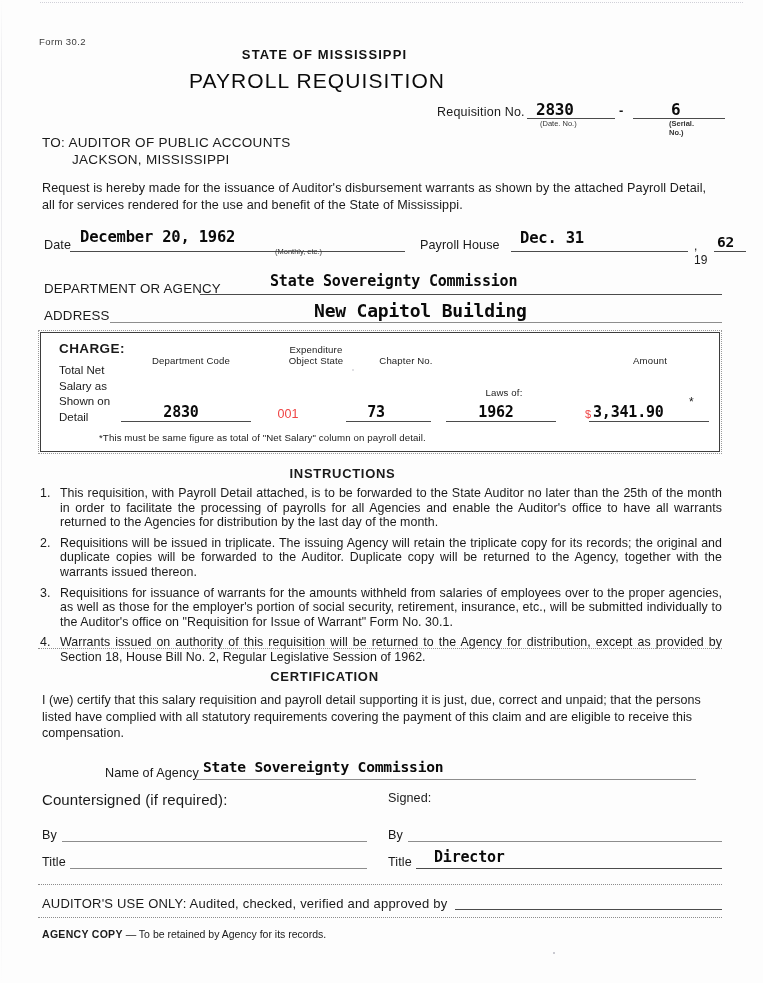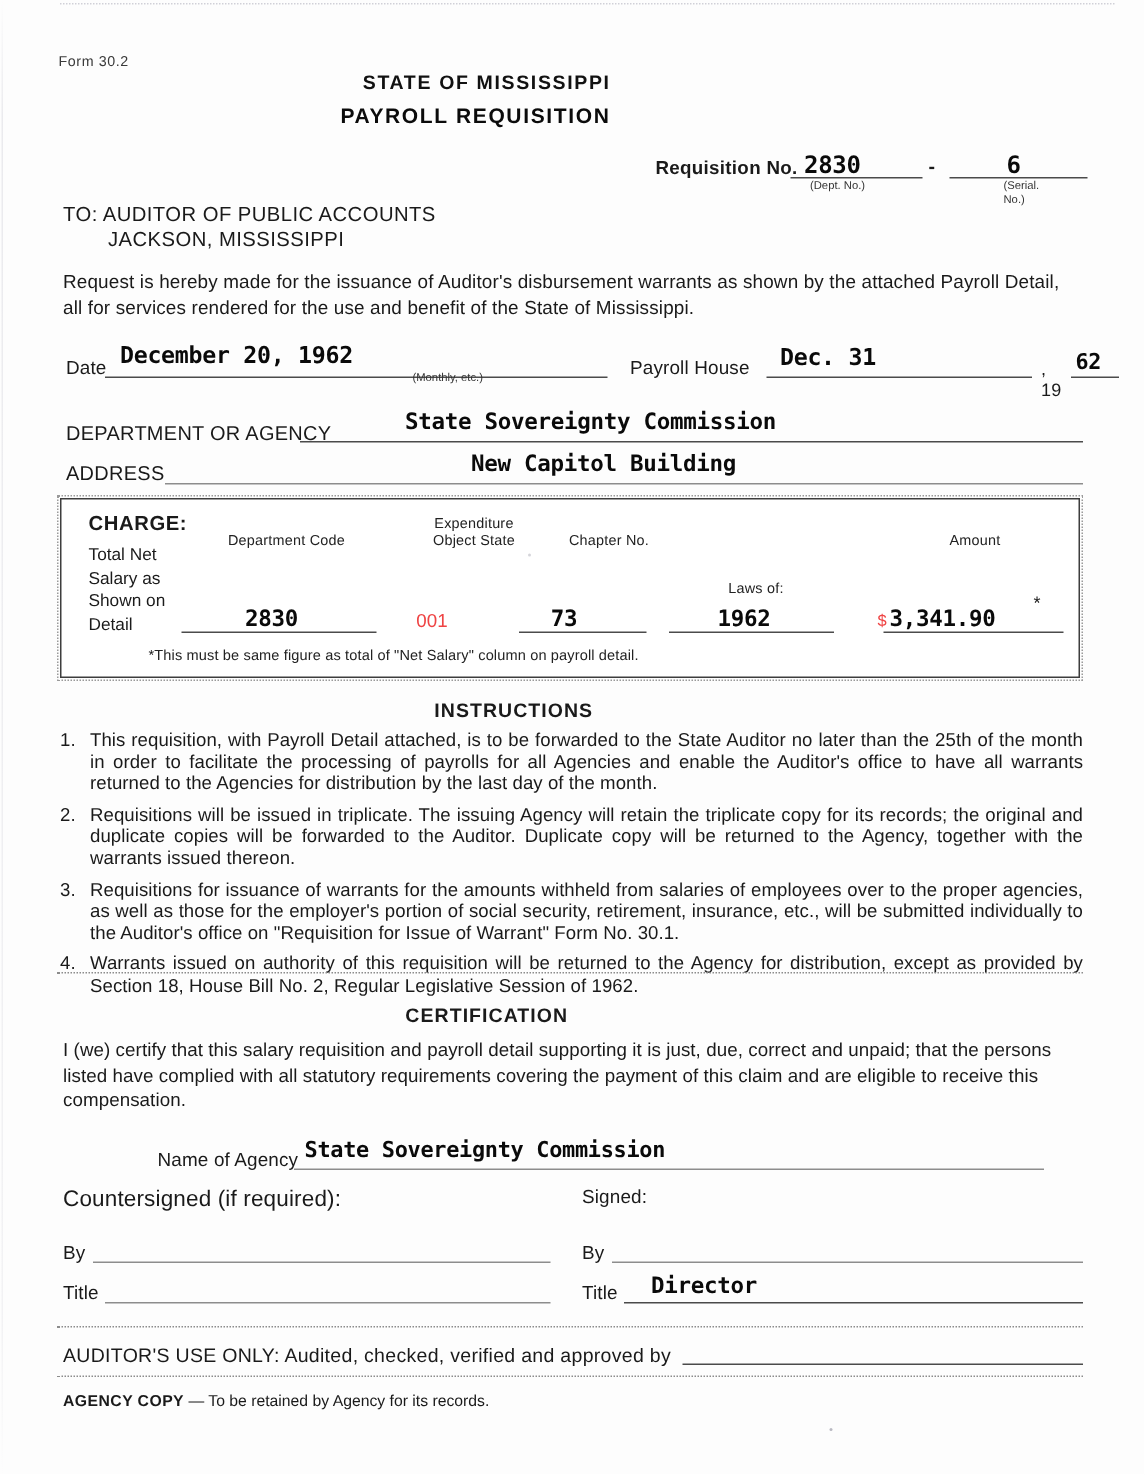--- a/index.html
+++ b/index.html
@@ -54,22 +54,22 @@
     text-align: center;
     font-size: 13px;
     font-weight: bold;
     letter-spacing: 1.1px;
     color: #111;
   }
   .title-main {
     position: absolute;
     left: 0; right: 15px; top: 69px;
     text-align: center;
-    font-size: 14px;
-    font-weight: bold;
+    font-size: 21px;
+    font-weight: normal;
     letter-spacing: 1.1px;
     color: #0b0b0b;
   }
 
   
   .typed {
     font-family: "DejaVu Sans Mono", "Liberation Mono", monospace;
     font-weight: bold;
     color: #0a0a0a;
     letter-spacing: -0.2px;
@@ -80,21 +80,21 @@
     position: absolute;
     border-bottom: 1px solid #4b4b4b;
   }
   .rule.light { border-bottom: 1px solid #8d8d8d; }
 
   
   .req-label {
     position: absolute;
     left: 437px; top: 105px;
     font-size: 12.5px;
-    font-weight: bold;
+    font-weight: normal;
     letter-spacing: .2px;
   }
   .req-num {
     position: absolute;
     left: 536px; top: 100px;
     font-size: 16px;
   }
   .req-dash {
     position: absolute;
     left: 619px; top: 103px;
@@ -110,20 +110,21 @@
     position: absolute;
     left: 540px; top: 119px;
     font-size: 7.5px;
     color: #333;
   }
   .cap-serial {
     position: absolute;
     left: 669px; top: 119px;
     font-size: 7.5px;
     color: #333;
+    font-weight: bold;
   }
 
   
   .to-line1 {
     position: absolute;
     left: 42px; top: 135px;
     font-size: 13.5px;
     letter-spacing: .3px;
   }
   .to-line2 {
@@ -151,21 +152,21 @@
   }
   .pe-label { left: 420px; top: 238px; }
   .pe-value { position: absolute; left: 520px; top: 229px; font-size: 15.5px; }
   .yr-label { left: 694px; top: 239px; font-size: 12px; }
   .yr-value { position: absolute; left: 717px; top: 234px; font-size: 14.5px; }
 
   
   .dept-label { left: 44px; top: 281px; font-size: 13.3px; letter-spacing: .2px;}
   .dept-value { position: absolute; left: 270px; top: 272px; font-size: 15px; }
   .addr-label { left: 44px; top: 308px; font-size: 13.3px; letter-spacing: .2px;}
-  .addr-value { position: absolute; left: 270px; top: 300px; font-size: 15px; padding-left: 44px; }
+  .addr-value { position: absolute; left: 270px; top: 300px; font-size: 18px; padding-left: 44px; }
 
   
   .charge-outer {
     position: absolute;
     left: 38px; top: 330px;
     width: 684px; height: 124px;
     border: 1px dotted #9a9a9a;
     padding: 1px;
     box-sizing: border-box;
   }
@@ -280,21 +281,21 @@
     <div class="form-no">Form 30.2</div>
     <div class="title-state">STATE OF MISSISSIPPI</div>
     <div class="title-main">PAYROLL REQUISITION</div>
 
     <div class="req-label">Requisition No.</div>
     <div class="rule" style="left:527px; top:118px; width:88px;"></div>
     <div class="typed req-num">2830</div>
     <div class="req-dash">-</div>
     <div class="rule" style="left:633px; top:118px; width:92px;"></div>
     <div class="typed req-serial">6</div>
-    <div class="cap-dept">(Dept. No.)</div>
+    <div class="cap-dept">(Date. No.)</div>
     <div class="cap-serial">(Serial. No.)</div>
 
     <div class="to-line1">TO: AUDITOR OF PUBLIC ACCOUNTS</div>
     <div class="to-line2">JACKSON, MISSISSIPPI</div>
     <div class="request-para">Request is hereby made for the issuance of Auditor's disbursement warrants as shown by the attached Payroll Detail, all for services rendered for the use and benefit of the State of Mississippi.</div>
 
     <div class="lbl date-label">Date</div>
     <div class="rule" style="left:70px; top:251px; width:335px;"></div>
     <div class="typed date-value">December 20, 1962</div>
     <div class="monthly-cap">(Monthly, etc.)</div>

